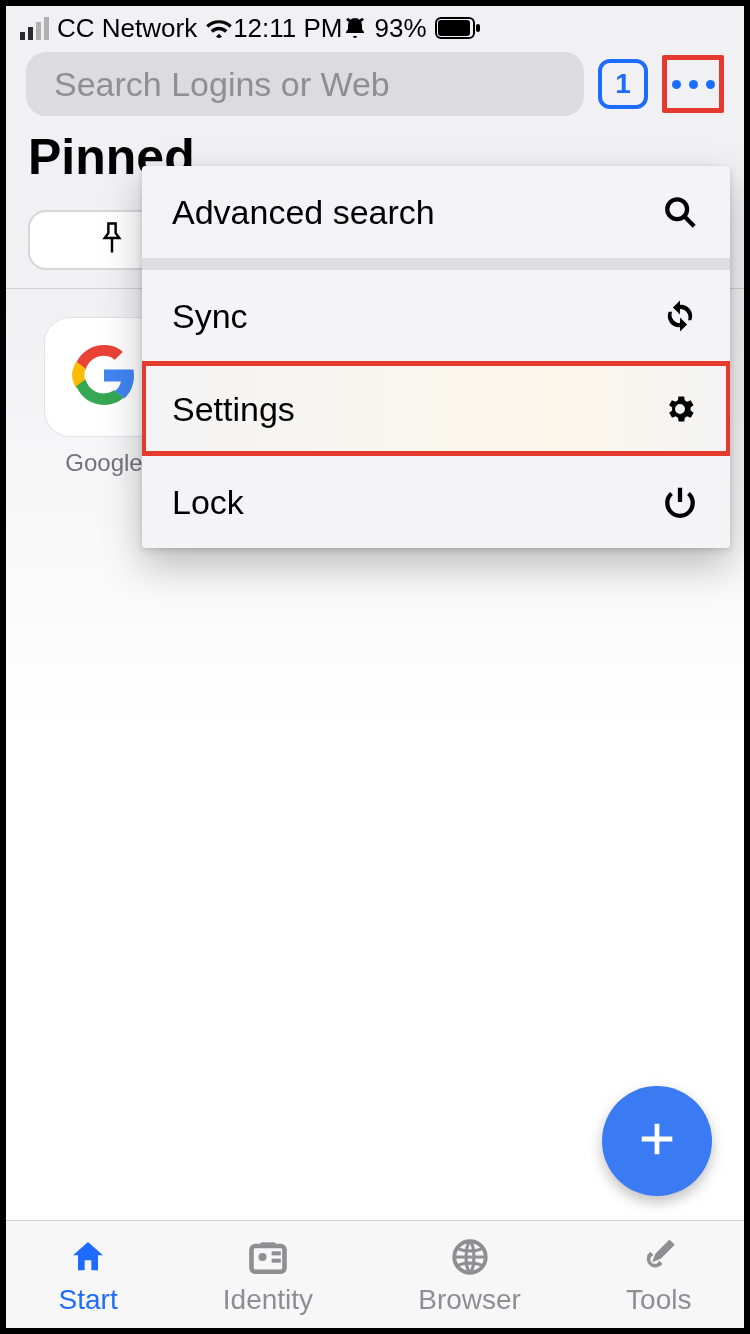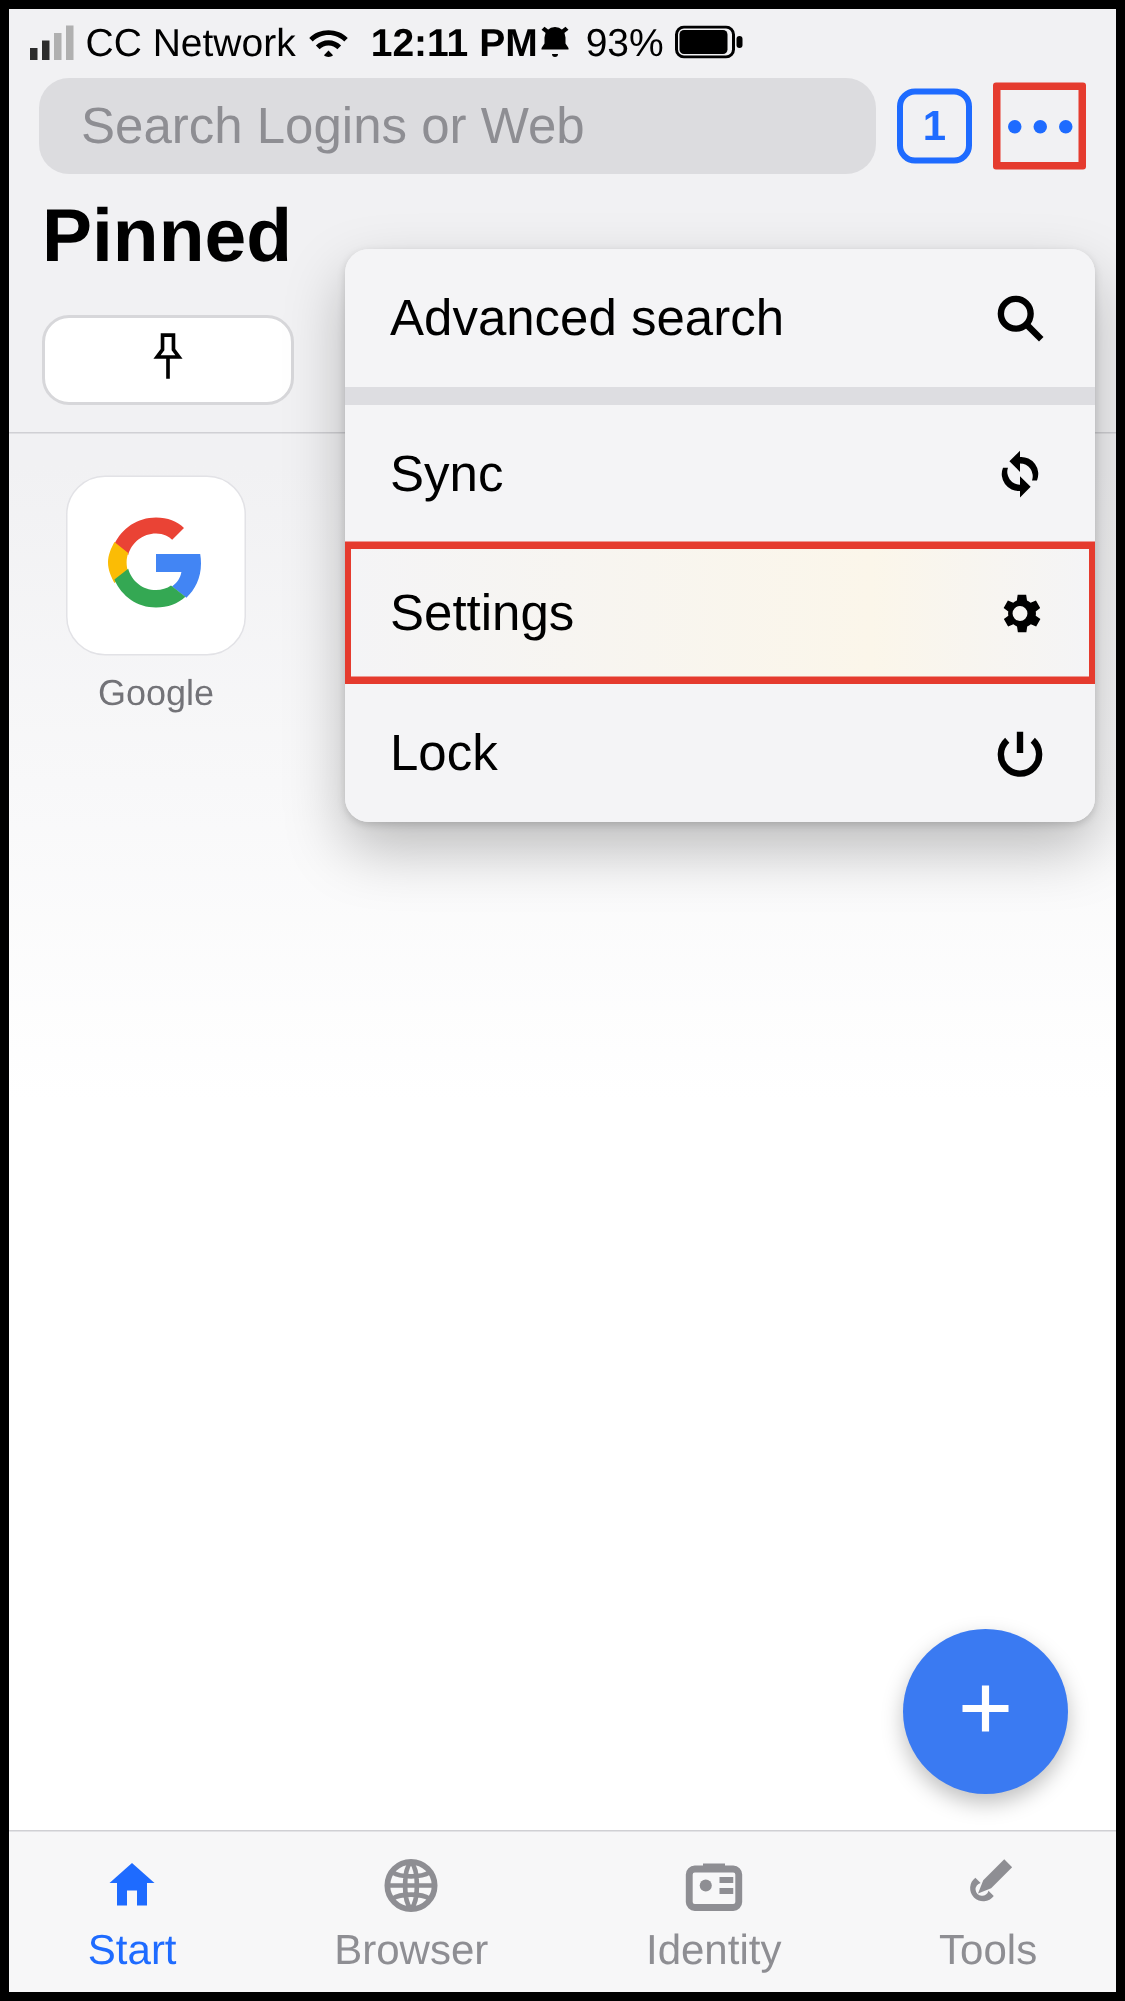--- a/index.html
+++ b/index.html
@@ -11,21 +11,21 @@
     background: linear-gradient(#f1f1f3 0%, #f1f1f3 23%, #ffffff 55%);
     overflow: hidden;
   }
   
   .statusbar {
     display:flex; align-items:center; 
     padding: 6px 14px 4px 14px; height:42px;
     font-size:26px; color:#000;
   }
   .sb-left, .sb-right { display:flex; align-items:center; gap:8px; }
-  .sb-center { font-weight:700;margin-left:14px; }
+  .sb-center { font-weight:400; }
   .bars { display:inline-flex; align-items:flex-end; gap:3px; }
   .bars i{ width:5px; background:#2c2c2c; display:inline-block;}
   .bars i:nth-child(1){height:8px}
   .bars i:nth-child(2){height:13px}
   .bars i:nth-child(3){height:18px; background:#b0b0b0}
   .bars i:nth-child(4){height:23px; background:#b0b0b0}
   .wifi svg, .alarm svg, .battery svg { display:block }
   
   .topbar { display:flex; align-items:center; gap:14px; padding:4px 20px 10px 20px }
   .search {
@@ -58,22 +58,22 @@
   
   .apps { padding: 28px 28px; display:flex; gap:42px }
   .app { width:140px; text-align:center }
   .app-tile{
     width:120px; height:120px; border-radius:26px; background:#fff; border:1px solid #e2e2e6;
     display:flex; align-items:center; justify-content:center; margin:0 auto 12px auto;
   }
   .app-label{ color:#737378; font-size:24px }
   
   .menu {
-    position:absolute; top:160px; right:14px; width:500px;
-    background:#f4f4f6; border-radius:16px;
+    position:absolute; top:160px; right:14px; width:588px;
+    background:#f4f4f6; border-radius:4px;
     box-shadow: 0 18px 40px rgba(0,0,0,.25), 0 2px 6px rgba(0,0,0,.15);
     overflow:hidden;
   }
   .menu-section { background:#f4f4f6 }
   .menu-divider-thick { height:12px; background:#dddde1 }
   .menu-item {
     display:flex; align-items:center; justify-content:space-between;
     padding: 26px 30px; font-size:34px; color:#000;
     border-top:1px solid #e0e0e4;
   }
@@ -236,42 +236,42 @@
     <div class="tab active">
       <span class="ticon">
         <svg width="40" height="40" viewBox="0 0 24 24">
             <path fill="#1e6bff" d="M12 3l9 8h-3v9h-4v-6H10v6H6v-9H3z"></path>
           </svg>
       </span>
       <span>Start</span>
     </div>
     <div class="tab">
       <span class="ticon">
-        <svg width="42" height="42" viewBox="0 0 24 24">
-            <circle cx="12" cy="12" r="9" fill="none" stroke="#8e8e93" stroke-width="2.2"></circle>
-            <path d="M3 12h18M12 3c3 3 3 15 0 18M12 3c-3 3-3 15 0 18M5 7c3 2 11 2 14 0M5 17c3-2 11-2 14 0" fill="none" stroke="#8e8e93" stroke-width="1.8"></path>
-          </svg>
-      </span>
-      <span>Browser</span>
-    </div>
-    <div class="tab">
-      <span class="ticon">
         <svg width="44" height="44" viewBox="0 0 24 24">
             <rect x="3" y="6" width="18" height="14" rx="2" fill="none" stroke="#8e8e93" stroke-width="2.5"></rect>
             <circle cx="9" cy="12" r="2.2" fill="#8e8e93"></circle>
             <line x1="14" y1="10" x2="19" y2="10" stroke="#8e8e93" stroke-width="2.2"></line>
             <line x1="14" y1="14" x2="19" y2="14" stroke="#8e8e93" stroke-width="2.2"></line>
             <path d="M8 4h8v3H8z" fill="#8e8e93"></path>
           </svg>
       </span>
       <span>Identity</span>
     </div>
     <div class="tab">
       <span class="ticon">
         <svg width="42" height="42" viewBox="0 0 24 24">
+            <circle cx="12" cy="12" r="9" fill="none" stroke="#8e8e93" stroke-width="2.2"></circle>
+            <path d="M3 12h18M12 3c3 3 3 15 0 18M12 3c-3 3-3 15 0 18M5 7c3 2 11 2 14 0M5 17c3-2 11-2 14 0" fill="none" stroke="#8e8e93" stroke-width="1.8"></path>
+          </svg>
+      </span>
+      <span>Browser</span>
+    </div>
+    <div class="tab">
+      <span class="ticon">
+        <svg width="42" height="42" viewBox="0 0 24 24">
             <path fill="#8e8e93" d="M21 5l-3-3-8 8-2 5 5-2 8-8zm-7 11a5 5 0 1 1-7-7l2 2a2.5 2.5 0 1 0 3 3l2 2z"></path>
           </svg>
       </span>
       <span>Tools</span>
     </div>
   </div>
 
 </div>
 
 </body></html>

